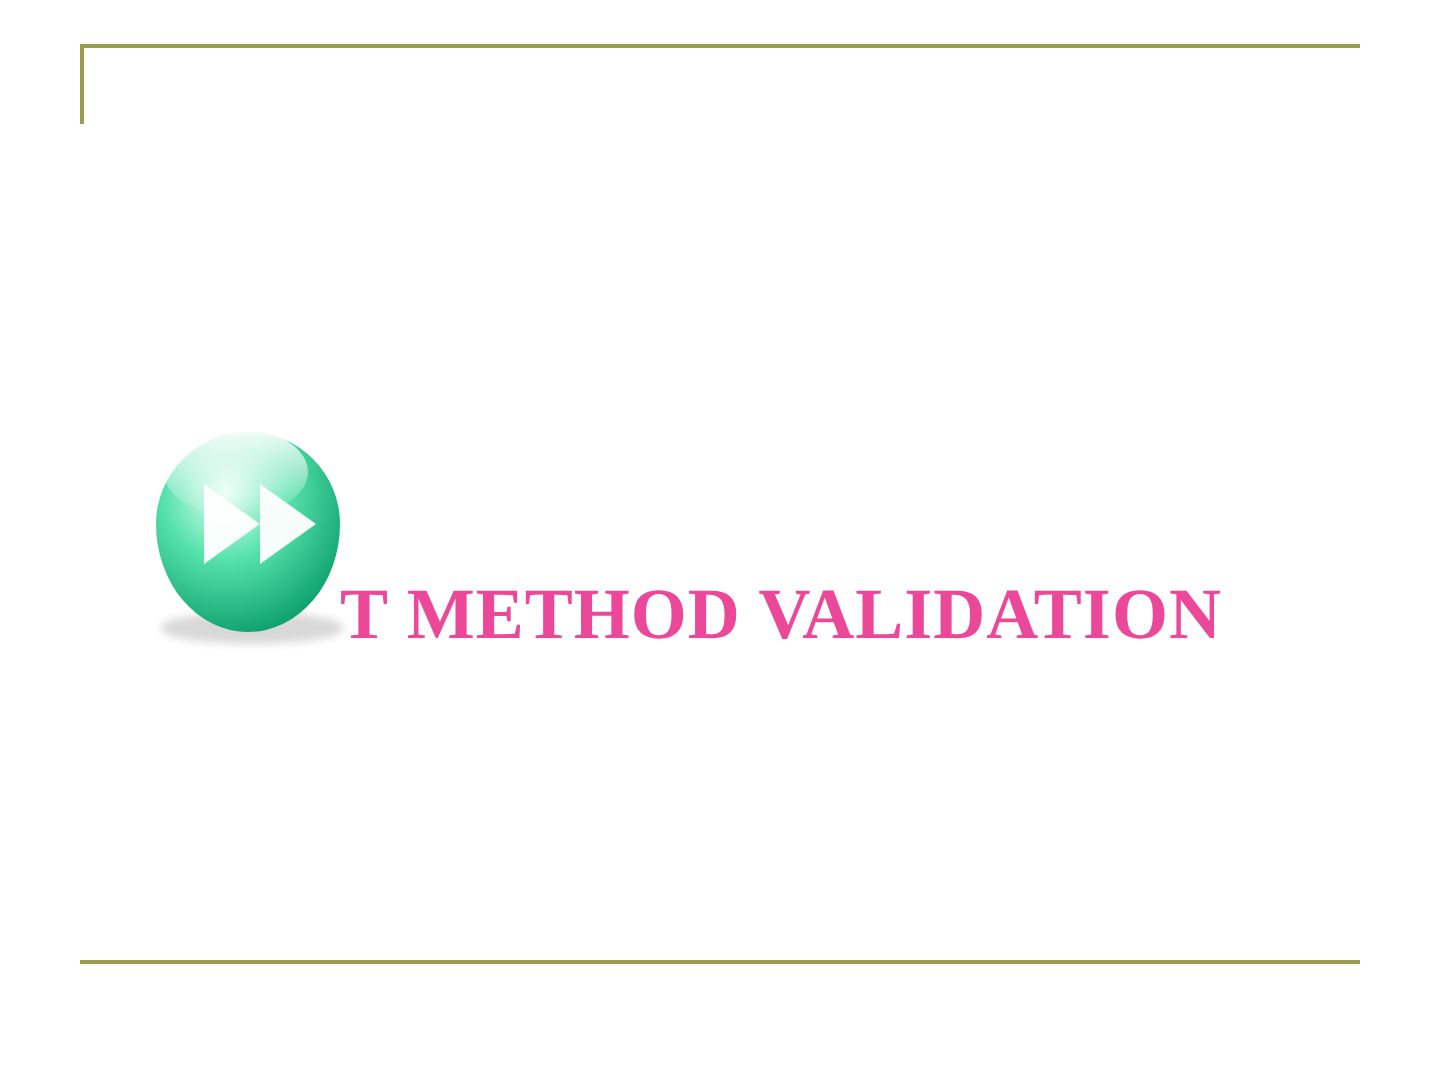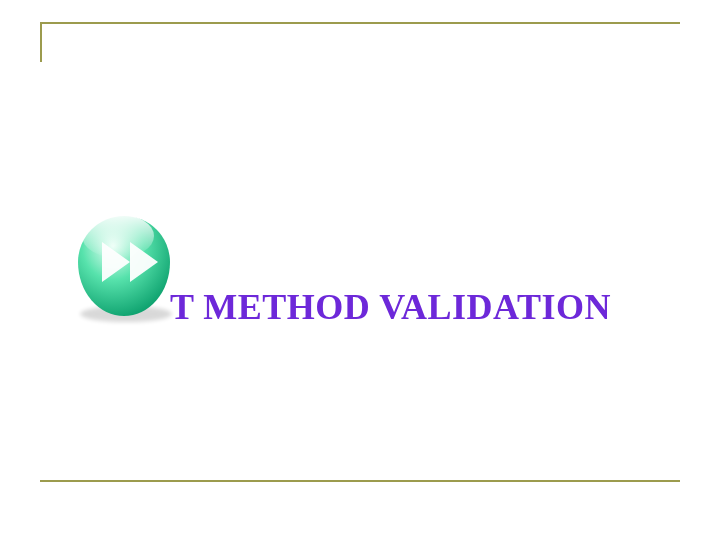--- a/index.html
+++ b/index.html
@@ -46,21 +46,21 @@
     top: -44px;
     width: 128px;
     height: 128px;
   }
   .title-text {
     position: absolute;
     left: 110px;
     top: 44px;
     font-size: 36px;
     font-weight: bold;
-    color: #6d28d9;
+    color: #ec4899;
     letter-spacing: 0.5px;
     white-space: nowrap;
   }
 </style>
 </head>
 <body>
 
 <div class="slide">
 
   <div class="top-rule-outer"></div>

